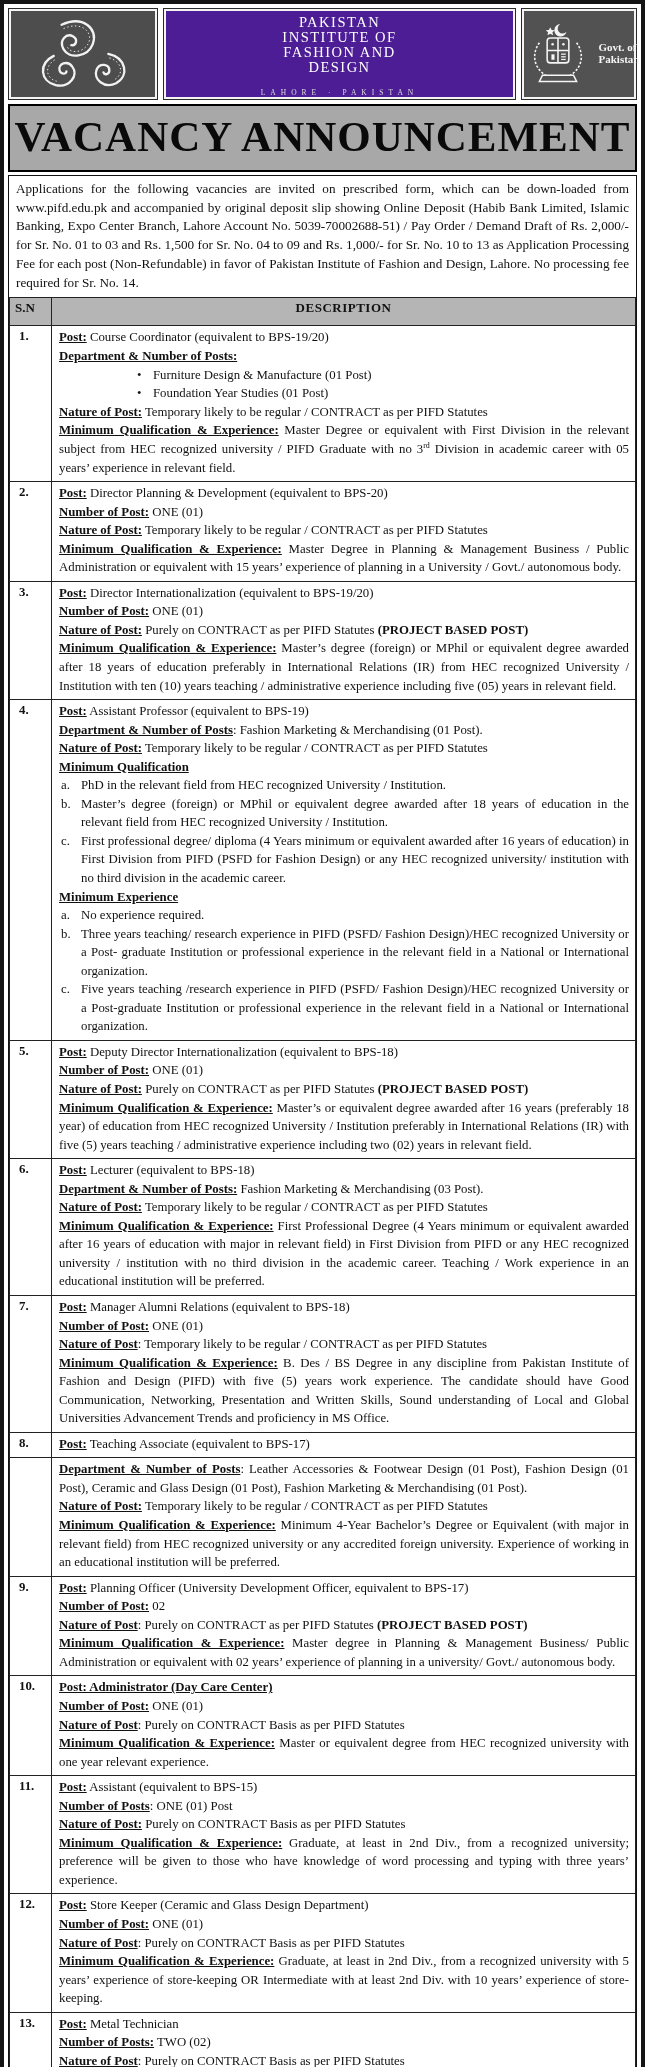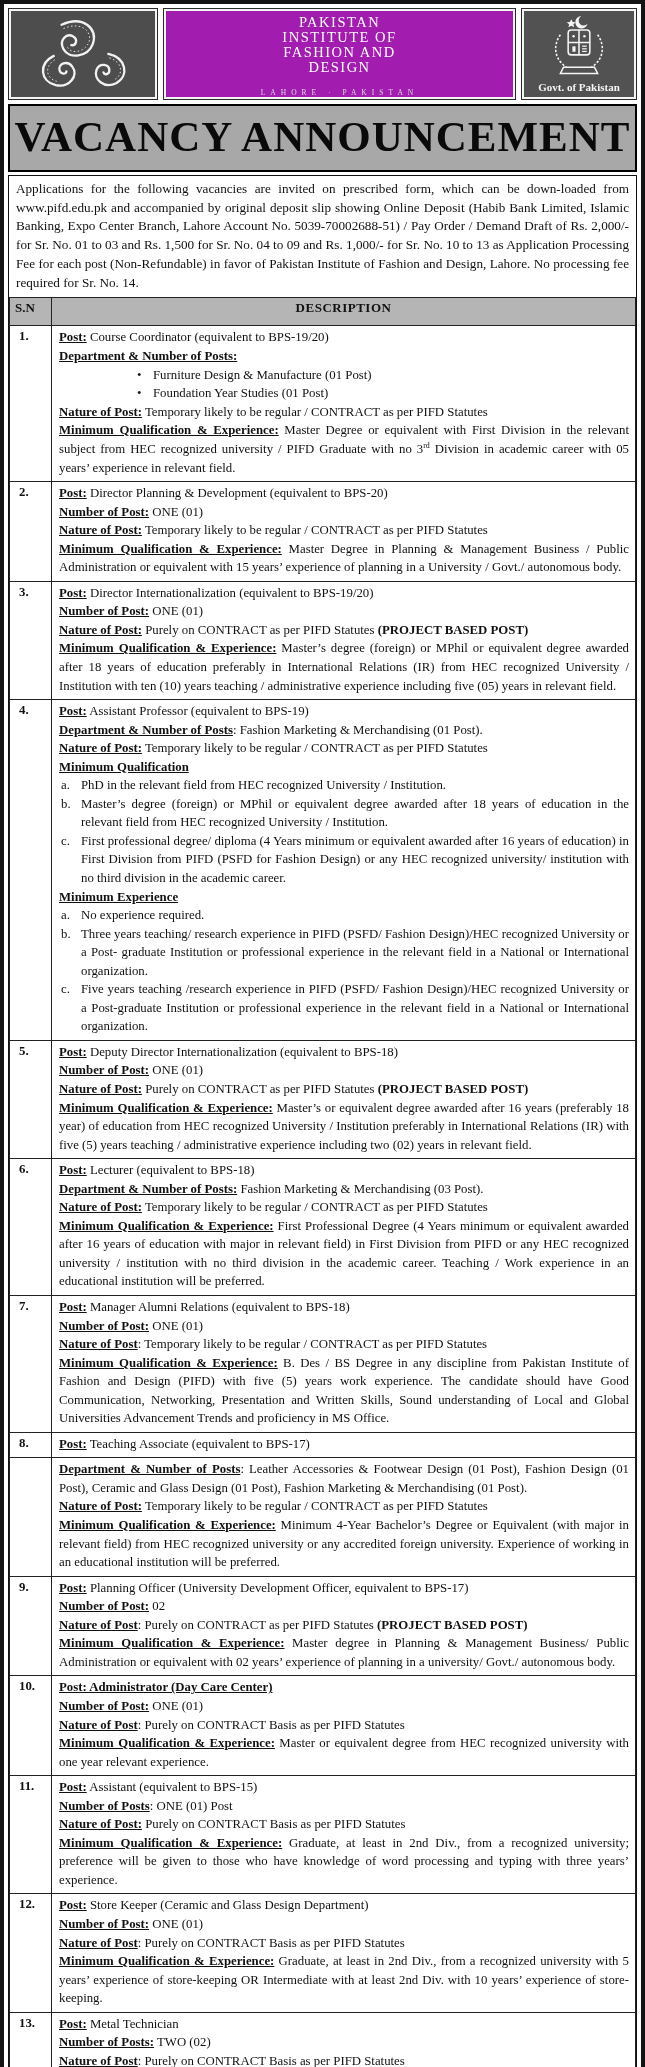--- a/index.html
+++ b/index.html
@@ -2,22 +2,22 @@
 <html><head>
 <meta charset="utf-8">
 <style>
   html,body{margin:0;padding:0;background:#e8e8e8;}
   body{width:645px;font-family:"Liberation Serif", serif;color:#111;}
   .ad{box-sizing:border-box;width:645px;min-height:2067px;background:#fff;border:4px solid #141414;padding:4px 4px 5px 4px;}
   
   .hdr{display:flex;gap:5px;height:92px;}
   .panel{box-sizing:border-box;border:1px solid #2a2a2a;background:#4d4d4d;box-shadow:inset 0 0 0 2px #f4f4f4;display:flex;align-items:center;justify-content:center;}
   .panel-left{width:150px;}
-  .panel-center{flex:1;flex-direction:column;justify-content:flex-start;background:#a21caf;padding:0;}
-  .panel-right{width:116px;flex-direction:column;gap:2px;background:#525252;}
+  .panel-center{flex:1;flex-direction:column;justify-content:flex-start;background:#4c1d95;padding:0;}
+  .panel-right{width:116px;flex-direction:row;gap:2px;background:#525252;}
   .inst-name{flex:1;display:flex;flex-direction:column;align-items:center;justify-content:center;padding-top:4px;}
   .inst-line{color:#fff;font-size:14.5px;line-height:1.03;letter-spacing:1.5px;text-transform:uppercase;}
   .inst-loc{color:#ddd;font-size:7.5px;letter-spacing:5px;margin-top:13px;}
   .chartered{align-self:stretch;background:#5c5c5c;border-top:1px solid #777;color:#f0f0f0;font-family:"Liberation Sans", sans-serif;font-size:13px;text-align:center;padding:3px 0 4px;margin:0 2px 2px 2px;}
   .govt-label{color:#f5f5f5;font-size:11px;font-weight:bold;margin-bottom:3px;}
   
   .banner{margin-top:4px;border:2px solid #000;background:#a8a8a8;text-align:center;padding:6px 0 9px;}
   .banner h1{margin:0;font-size:43px;font-weight:bold;letter-spacing:1px;color:#0a0a0a;font-family:"Liberation Serif", serif;}
   
   .content{border:1.5px solid #111;margin-top:3px;}

